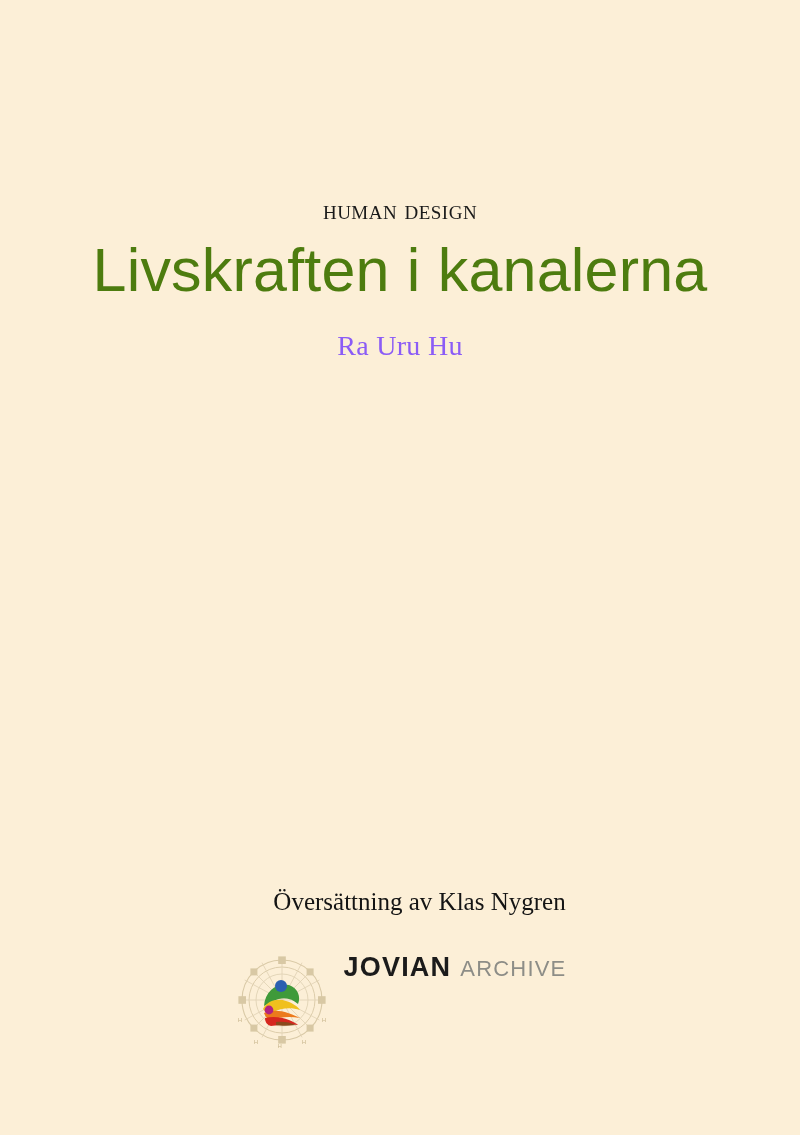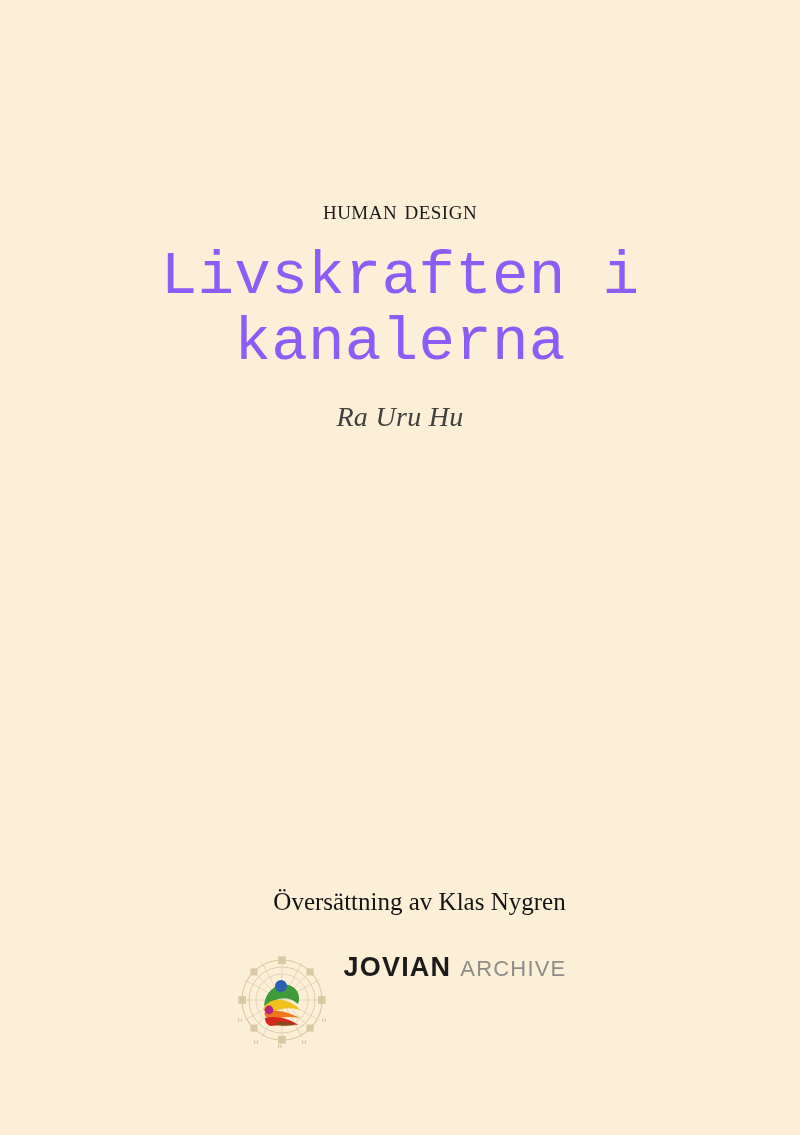--- a/index.html
+++ b/index.html
@@ -37,34 +37,33 @@
     line-height: 1.1;
     
     font-variant: small-caps;
     text-transform: lowercase;
   }
   .series-label::first-letter {
     font-size: 27px;
   }
 
   .main-title {
-    font-family: Liberation Mono, monospace;
+    font-family: Liberation Sans, sans-serif;
     font-size: 61px;
-    color: #8b5cf6;
+    color: #4d7c0f;
     line-height: 1.08;
-    margin-top: 18px;
+    margin-top: 12px;
     font-weight: normal;
     letter-spacing: 0.2px;
   }
 
   .author {
     font-family: "Liberation Serif", serif;
-    font-style: italic;
     font-size: 28px;
-    color: #404040;
+    color: #8b5cf6;
     margin-top: 26px;
     letter-spacing: 0.3px;
   }
 
   .translator {
     position: absolute;
     left: 0;
     right: 0;
     top: 888px;
     text-align: center;

